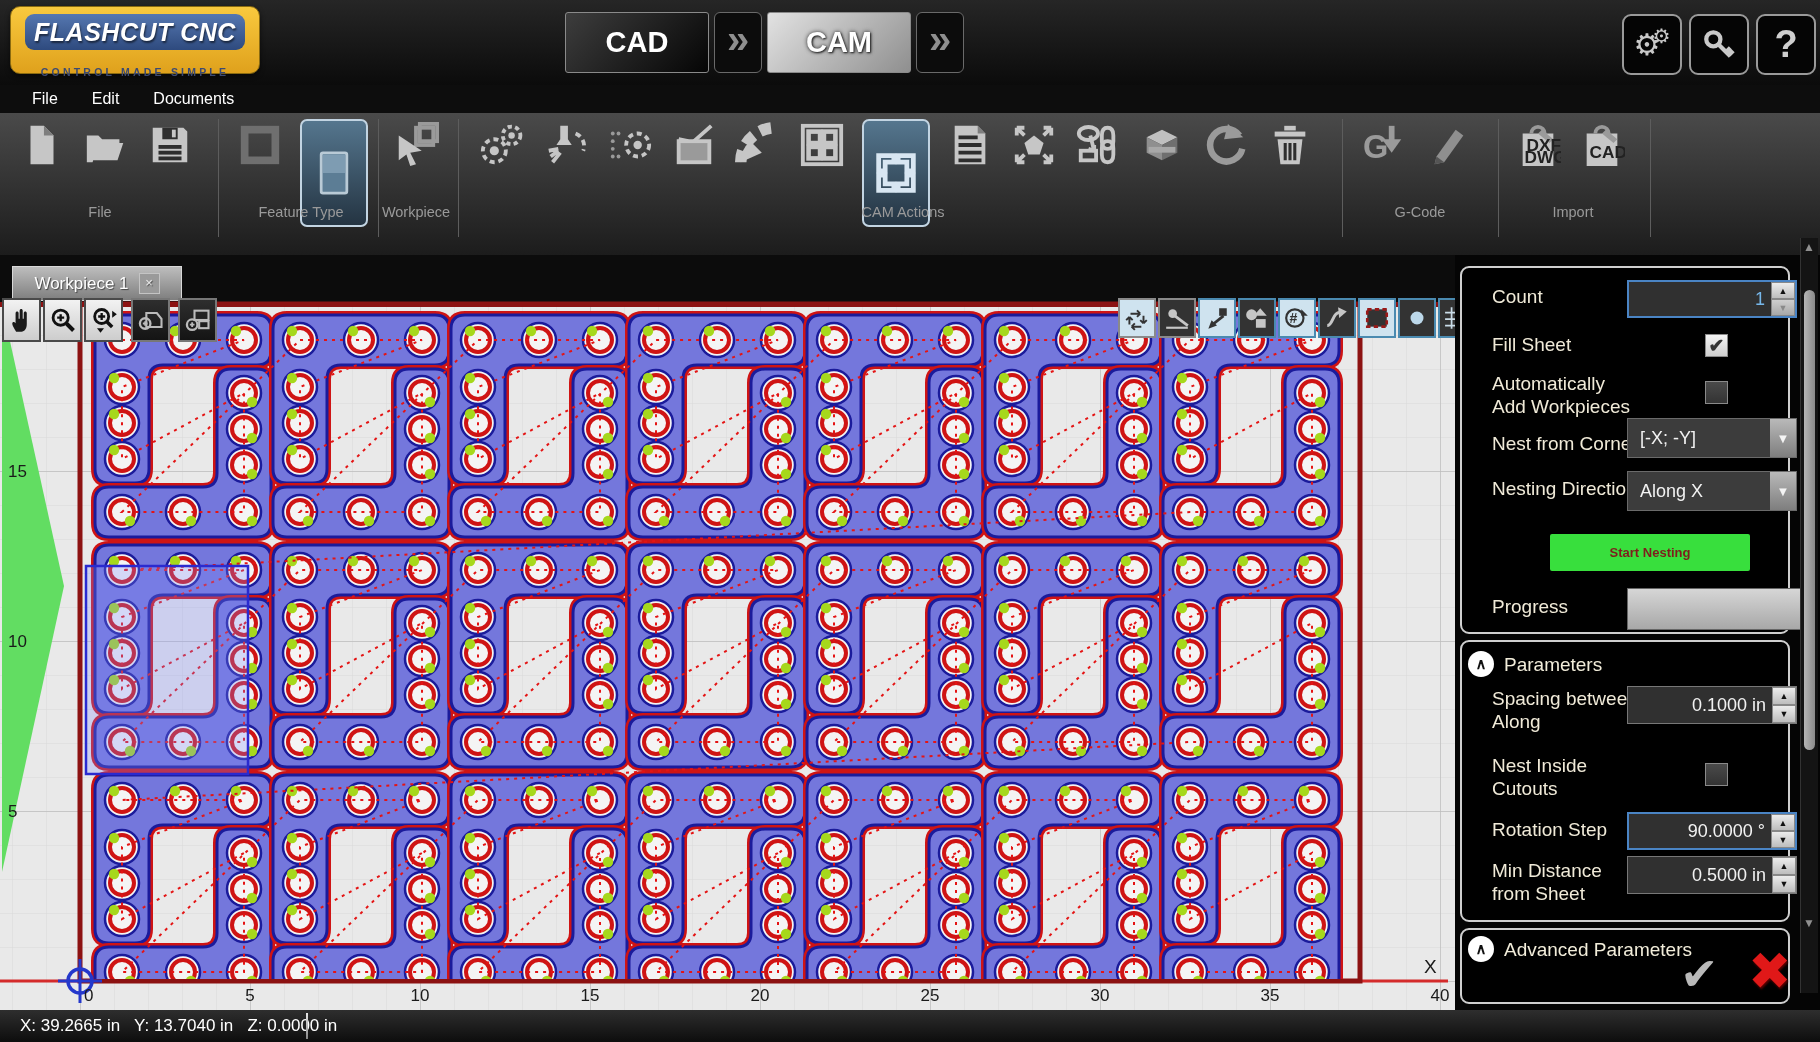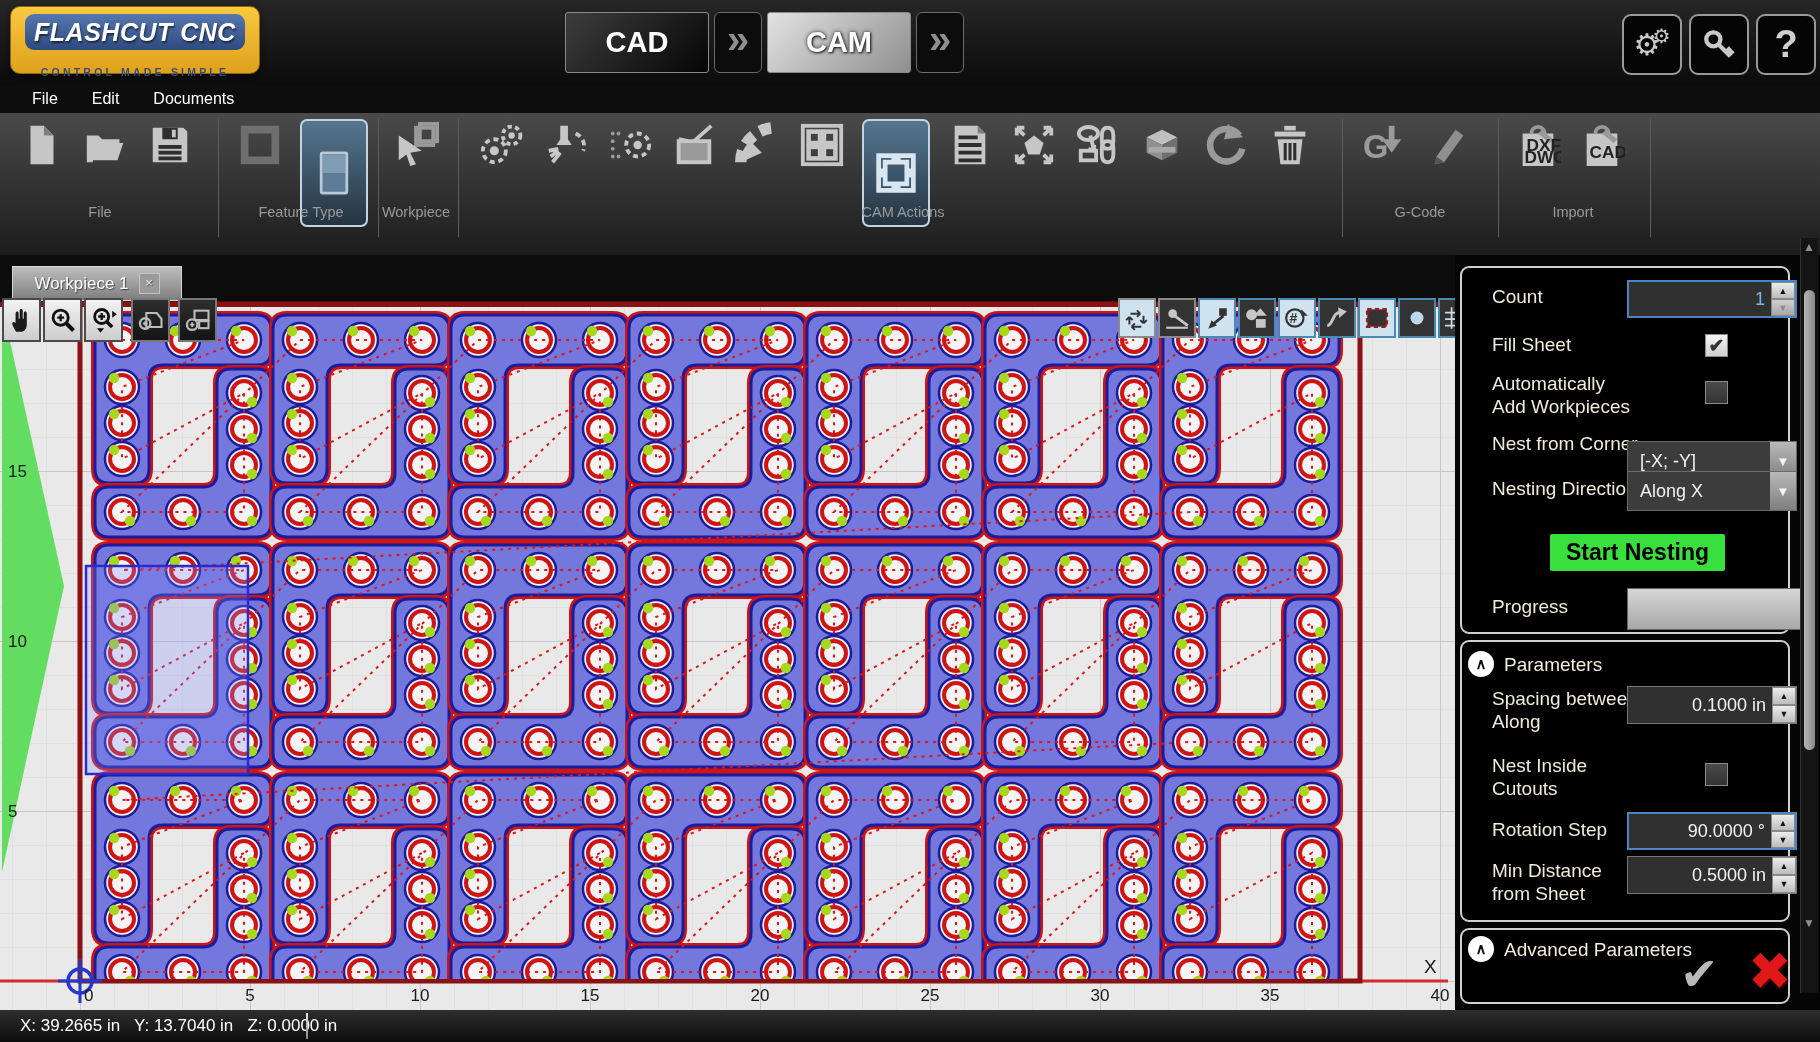--- a/index.html
+++ b/index.html
@@ -85,22 +85,22 @@
   .spinner div.dim{color:#8a8a8a;background:linear-gradient(#cfcfcf,#a8a8a8);}
   .pcheck{position:absolute;width:23px;height:23px;background:linear-gradient(#4a4a4a,#333);
     border:1px solid #8a8a8a;box-sizing:border-box;cursor:pointer;}
   .pcheck.checked{background:linear-gradient(#f4f4f4,#cfcfcf);color:#333;font-size:19px;font-weight:bold;
     text-align:center;line-height:21px;}
   .pdrop{position:absolute;left:165px;width:170px;height:40px;background:#3c3c3c;border:1px solid #6a6a6a;
     box-sizing:border-box;display:flex;align-items:center;cursor:pointer;}
   .pdrop .val{flex:1;color:#f2f2f2;font-size:18px;padding-left:12px;}
   .pdrop .chev{width:26px;height:100%;background:linear-gradient(#b9b9b9,#7e7e7e);color:#f4f4f4;
     font-size:13px;display:flex;align-items:center;justify-content:center;}
-  #start-nesting{position:absolute;left:88px;top:266px;width:175px;height:37px;background:#38df3d;
-    border:none;border-radius:2px;color:#000000;font-weight:bold;font-size:23px;cursor:pointer;
+  #start-nesting{position:absolute;left:88px;top:266px;width:200px;height:37px;background:#38df3d;
+    border:none;border-radius:2px;color:#7f1d1d;font-weight:bold;font-size:13px;cursor:pointer;
     font-family:"Liberation Sans",sans-serif;}
   #progress-bar{position:absolute;left:165px;top:320px;width:172px;height:40px;
     background:linear-gradient(#d6d6d6,#a8a8a8);border:1px solid #666;}
   .collapse-circle{position:absolute;width:26px;height:26px;border-radius:50%;background:#fff;
     color:#111;font-size:15px;font-weight:bold;text-align:center;line-height:25px;cursor:pointer;}
   .pbox-header{position:absolute;color:#f2edda;font-size:19px;}
   #confirm-check{position:absolute;left:225px;top:692px;font-size:46px;color:#b9b9b9;cursor:pointer;
     text-shadow:1px 2px 2px rgba(0,0,0,.7);}
   #confirm-x{position:absolute;left:293px;top:686px;font-size:52px;color:#e01818;cursor:pointer;
     text-shadow:1px 2px 2px #5a0000;}
@@ -740,21 +740,21 @@
           <div>▲</div>
           <div class="dim">▼</div>
         </div>
       </div>
       <div class="prow-label" style="top:66px">Fill Sheet</div>
       <div class="pcheck checked" style="left:243px;top:66px">✔</div>
       <div class="prow-label" style="top:105px">Automatically</div>
       <div class="prow-label" style="top:128px">Add Workpieces</div>
       <div class="pcheck" style="left:243px;top:113px"></div>
       <div class="prow-label" style="top:165px">Nest from Corner</div>
-      <div class="pdrop" style="top:173px">
+      <div class="pdrop" style="top:150px">
         <div class="val">[-X; -Y]</div>
         <div class="chev">▼</div>
       </div>
       <div class="prow-label" style="top:210px">Nesting Direction</div>
       <div class="pdrop" style="top:203px">
         <div class="val">Along X</div>
         <div class="chev">▼</div>
       </div>
       <button id="start-nesting">Start Nesting</button>
       <div class="prow-label" style="top:328px">Progress</div>

